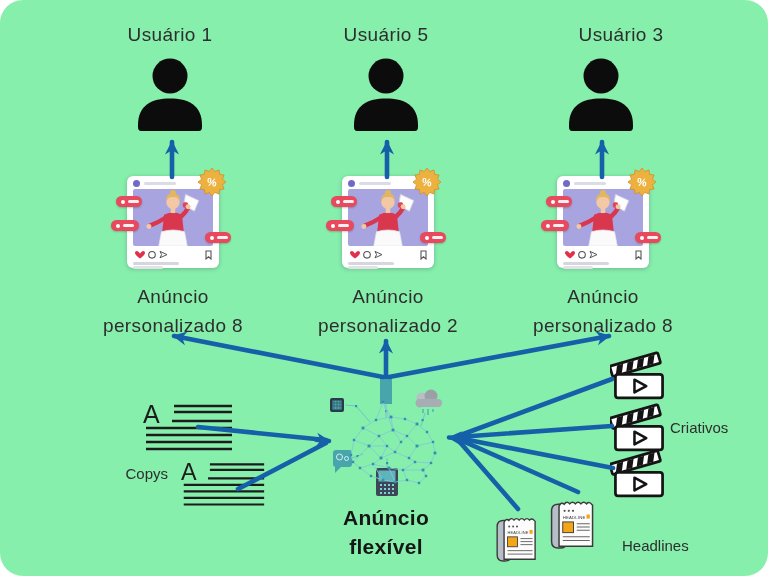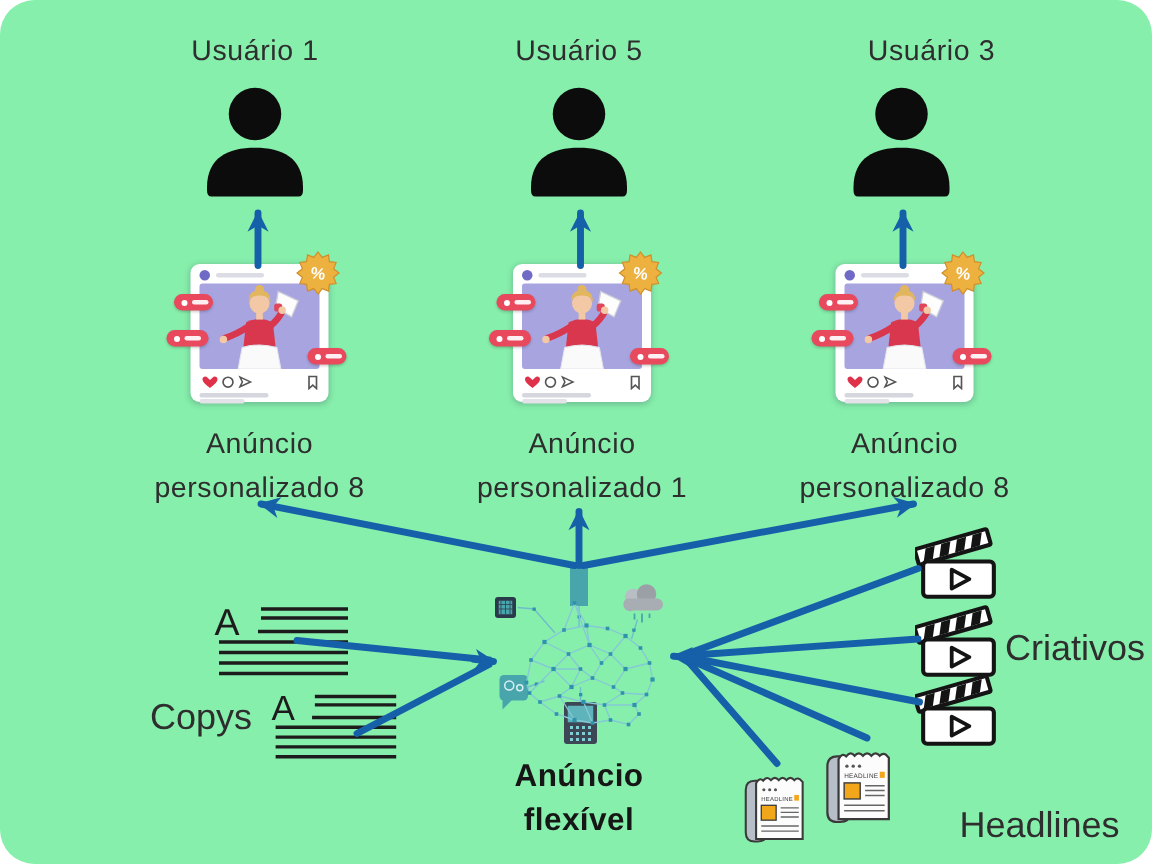--- a/index.html
+++ b/index.html
@@ -3,21 +3,21 @@
 <meta charset="utf-8">
 <style>
   html,body{margin:0;padding:0;background:#fff;}
   .canvas{position:relative;width:768px;height:576px;background:#86efac;overflow:hidden;
           font-family:"Liberation Sans",sans-serif;color:var(--text,#2e2e2e);border-radius:23px;}
   .abs{position:absolute;}
   .lbl{position:absolute;text-align:center;letter-spacing:.4px;}
   .user-label{width:180px;font-size:19px;top:24px;}
   .ad-caption{width:220px;top:282px;font-size:19px;line-height:29px;}
   .center-label{width:180px;top:503px;font-size:21px;line-height:29px;font-weight:bold;color:#161616;letter-spacing:.3px;}
-  .src-label{position:absolute;font-size:24px;}
+  .src-label{position:absolute;font-size:15px;}
   
   .ad-card{position:absolute;width:92px;height:92px;background:#fff;border-radius:6px;
            box-shadow:0 1px 4px rgba(40,40,70,.28);}
   .post-header{position:absolute;left:6px;top:4px;display:flex;align-items:center;gap:4px;}
   .avatar-dot{width:7px;height:7px;border-radius:50%;background:#6f6ac6;}
   .header-bar{width:32px;height:3px;border-radius:2px;background:#dcdce4;}
   .post-image{position:absolute;left:6px;top:13px;width:80px;height:57px;background:var(--ad-bg,#a8a4df);
               border-radius:2px;overflow:hidden;}
   .post-image svg{position:absolute;left:0;bottom:0;width:80px;height:57px;}
   .pill{position:absolute;height:11px;border-radius:6px;background:var(--pill,#e8495d);
@@ -171,21 +171,21 @@
     <div class="cap1"></div>
     <div class="cap2"></div>
   </div>
 
   <div class="lbl ad-caption" style="left:63px">
     <div>Anúncio</div>
       <div>personalizado 8</div>
   </div>
   <div class="lbl ad-caption" style="left:278px">
     <div>Anúncio</div>
-      <div>personalizado 1</div>
+      <div>personalizado 2</div>
   </div>
   <div class="lbl ad-caption" style="left:493px">
     <div>Anúncio</div>
       <div>personalizado 8</div>
   </div>
 
   <svg class="abs" style="left:325px;top:370px" width="130" height="130" viewBox="0 0 130 130">
 
     <rect x="55" y="6" width="12" height="28" fill="var(--teal,#49a5ac)"></rect>
 
@@ -346,21 +346,21 @@
     <path d="M6,20 Q6,13 13,13 L22,13 L22,54 Q22,60 15,60 L13,60 Q6,60 6,53 Z" fill="#b6bfc7" stroke="#3a3a3a" stroke-width="1.6"></path>
     <path d="M14,15 Q16.5,10 19.5,13 Q22.5,9 25.5,12.6 Q28.5,9 31.5,12.6 Q34.5,9 37.5,12.6 Q40.5,9 43.5,12.6 Q46.5,9.5 49.5,13.5 L50,14 L50,58 L14,58 Z" fill="#fcfcfc" stroke="#3a3a3a" stroke-width="1.6"></path>
     <circle cx="20" cy="20" r="1.2" fill="#555"></circle>
       <circle cx="24.5" cy="20" r="1.2" fill="#555"></circle>
       <circle cx="29" cy="20" r="1.2" fill="#555"></circle>
     <text x="18" y="28.5" font-size="4.6" letter-spacing="0.2" fill="#3a3a3a">HEADLINE</text>
     <rect x="43.5" y="24" width="3.6" height="4.4" fill="var(--news-orange,#f2a71b)"></rect>
     <rect x="18" y="32" width="11.5" height="11.5" fill="var(--news-orange,#f2a71b)" stroke="#3a3a3a" stroke-width="1"></rect>
     <path d="M33,34 H47 M33,37.5 H47 M33,41 H47 M18,48 H47 M18,52 H47" stroke="#666" stroke-width="1.1"></path>
   </svg>
-  <div class="src-label" style="left:638px;top:537px;width:110px;text-align:center">Headlines</div>
+  <div class="src-label" style="left:622px;top:537px;width:110px;text-align:left">Headlines</div>
 
   <svg class="abs" style="left:0;top:0;pointer-events:none" width="768" height="576" viewBox="0 0 768 576">
     <defs>
       <marker id="ah" viewBox="0 0 10 10" refX="8.5" refY="5" markerWidth="3.4" markerHeight="3.4" orient="auto-start-reverse">
         <path class="ah-fill" d="M0.5,0.5 L9.5,5 L0.5,9.5 L3.2,5 Z"></path>
       </marker>
     </defs>
     <path class="arrow-line" marker-end="url(#ah)" d="M172,177 L172,142"></path>
     <path class="arrow-line" marker-end="url(#ah)" d="M387,177 L387,142"></path>
     <path class="arrow-line" marker-end="url(#ah)" d="M602,177 L602,142"></path>

